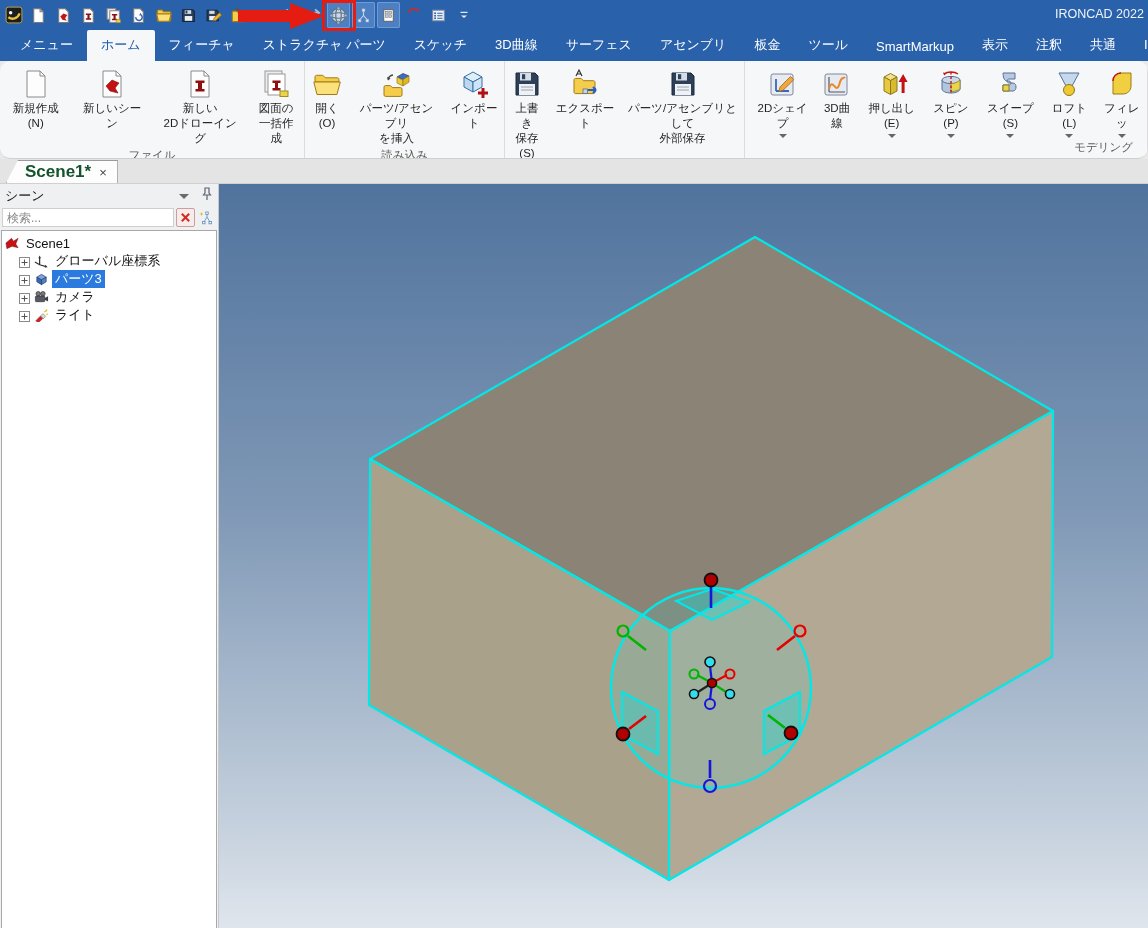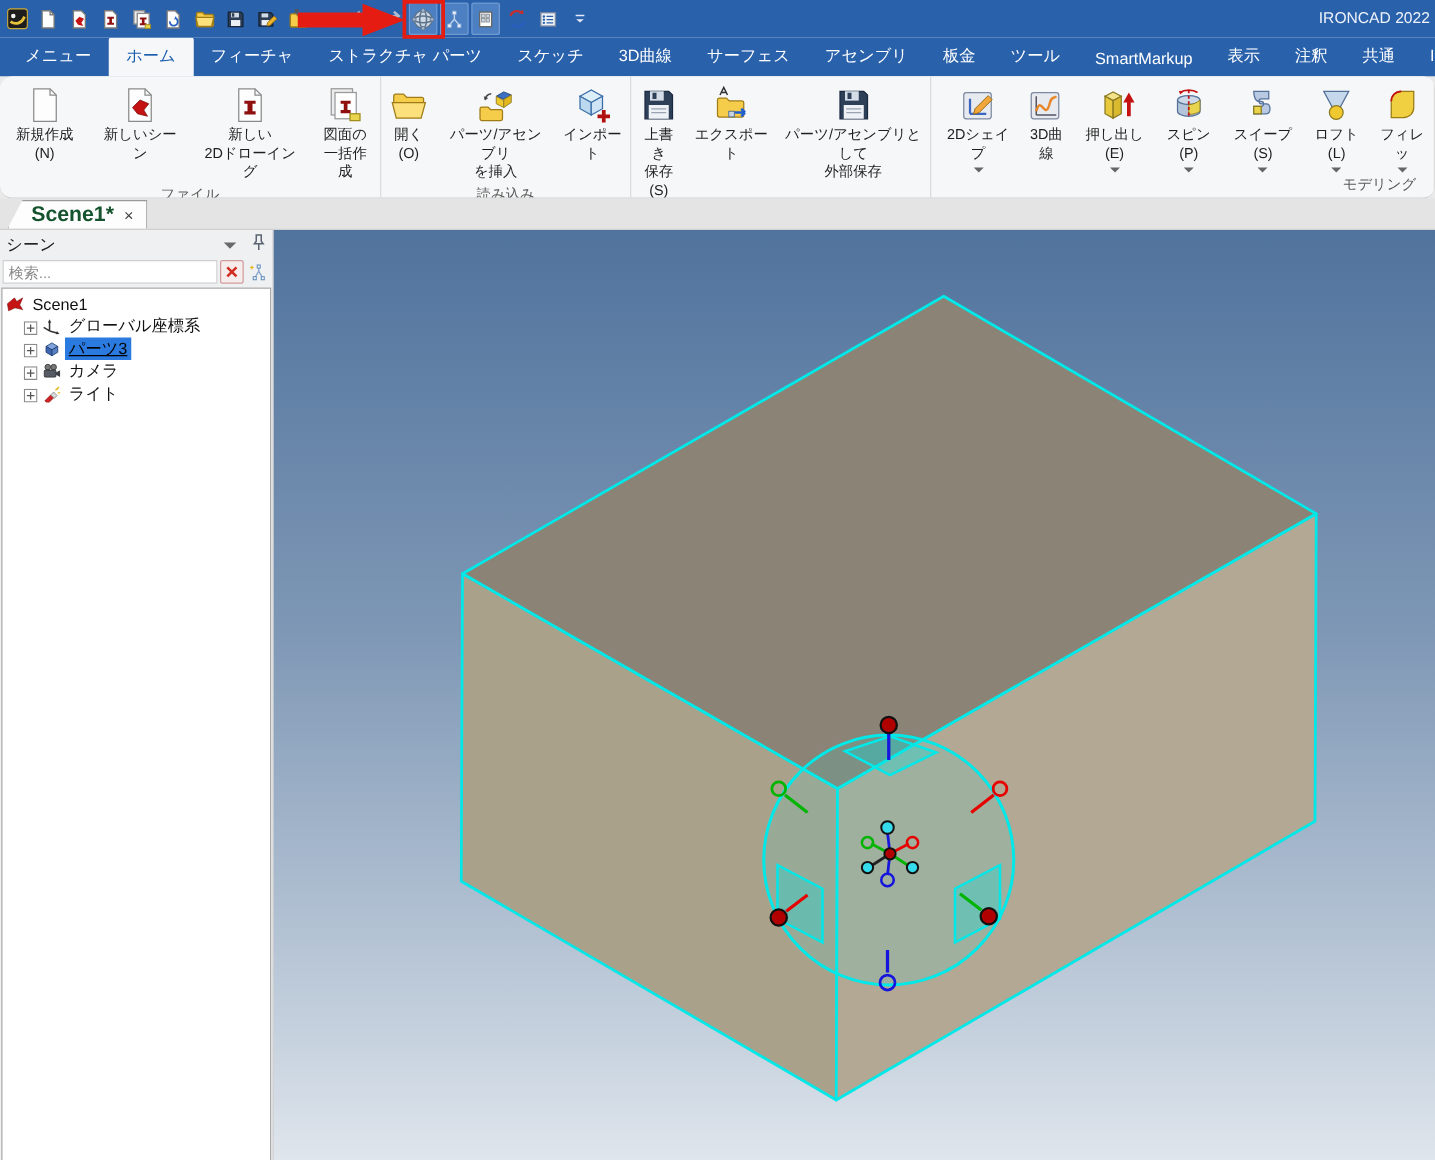--- a/index.html
+++ b/index.html
@@ -49,21 +49,21 @@
   #search-input { flex:1; height:19px; border:1px solid #cfcfcf; background:#fff; font-size:12px; padding:0 4px; color:#333; font-family:inherit; }
   #search-input::placeholder { color:#8a8a8a; }
   .sbtn { width:19px; height:19px; display:flex; align-items:center; justify-content:center; }
   #clear-btn { background:#f6ecec; border:1px solid #cf9d9d; border-radius:2px; }
   #tree { flex:1; background:#fff; border:1px solid #a8a8a8; margin:0 1px 1px 1px; padding:3px 2px; overflow:hidden; }
   .trow { display:flex; align-items:center; height:18px; gap:3px; font-size:13px; color:#111; }
   .trow .indent { width:12px; }
   .texp { width:11px; height:11px; flex:0 0 11px; }
   .tico { width:16px; height:14px; display:flex; align-items:center; justify-content:center; }
   .tlabel { padding:0 3px; white-space:nowrap; }
-  .tlabel.sel { background:#2a7ae0; color:#000000;text-decoration:underline; }
+  .tlabel.sel { background:#2a7ae0; color:#ffffff; }
 
   #viewport { flex:1; position:relative; background:linear-gradient(180deg,#50739d 0%,#7e97b5 38%,#c4d0dd 76%,#e9edf2 93%,#eff2f5 100%); }
   #viewport svg { position:absolute; left:0; top:0; }
 </style>
 </head>
 <body>
 
 <div id="app">
 
   <div id="titlebar">

